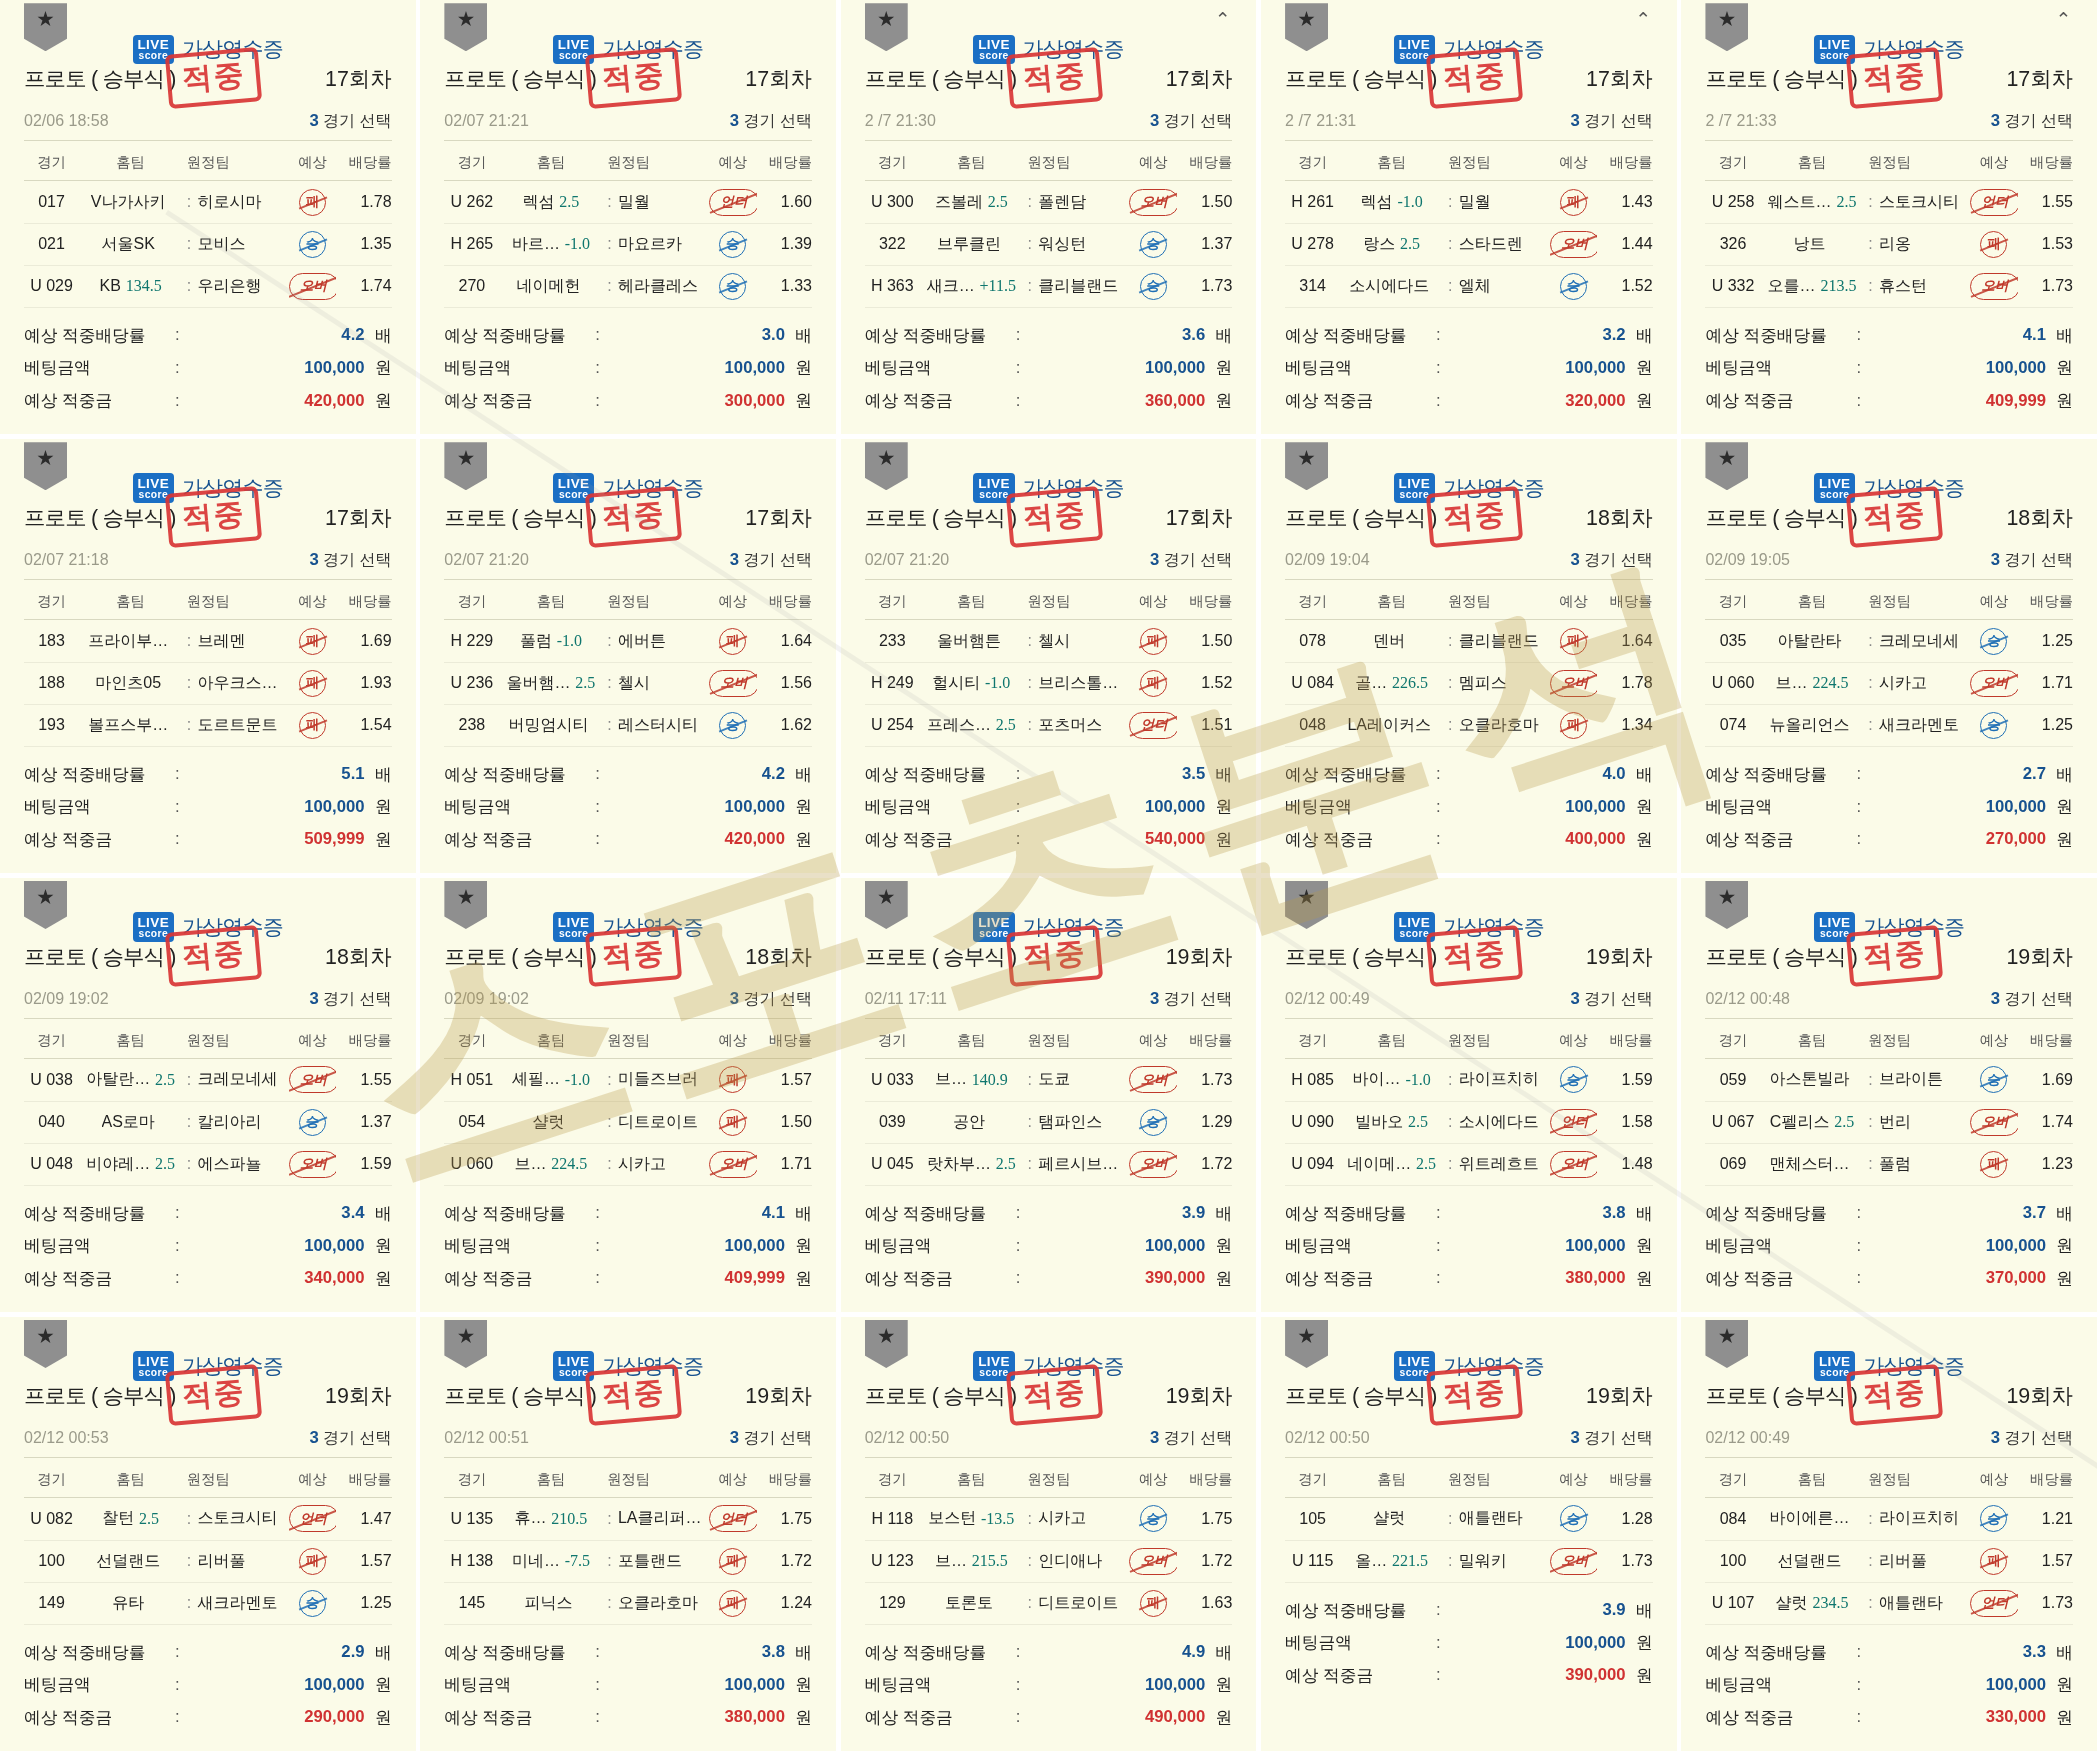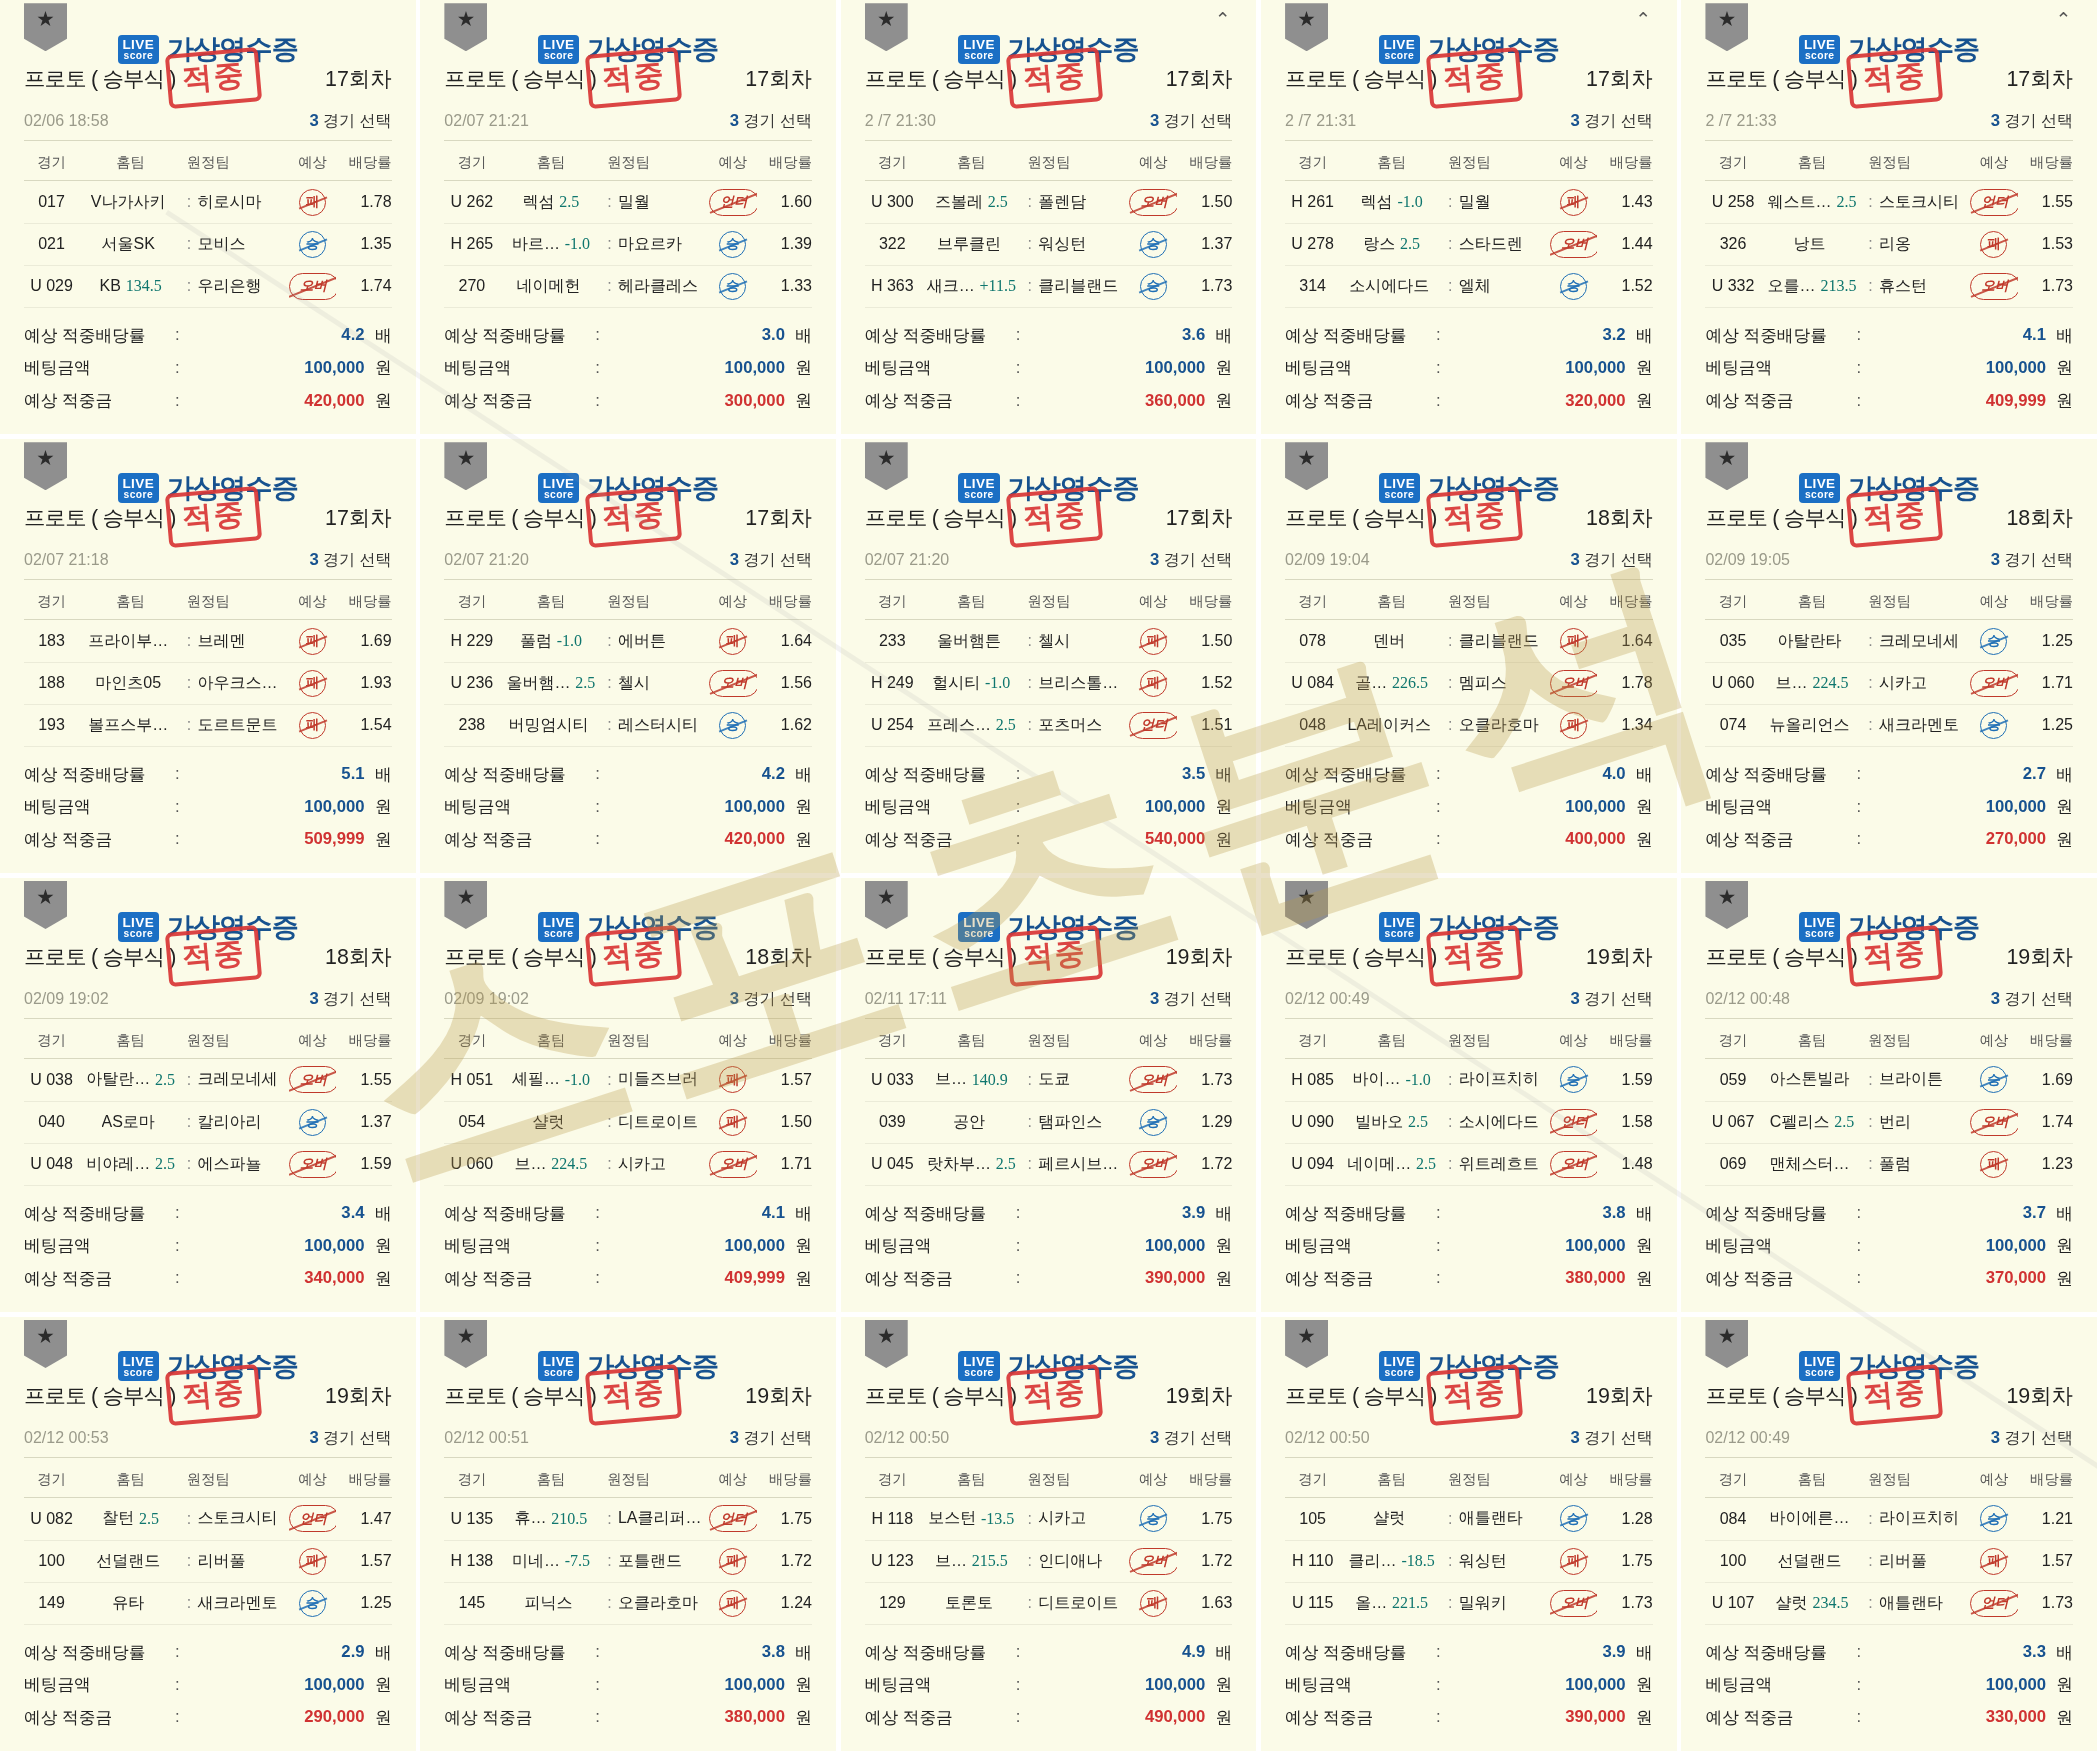--- a/index.html
+++ b/index.html
@@ -63,22 +63,22 @@
     background: #1b6fc4;
     color: #fff;
     border-radius: 4px;
     padding: 3.2px 4.8px 2.4px 4.8px;
     text-align: center;
     line-height: 1;
   }
   .livescore .l1 { font-size: 13.5px; font-weight: bold; letter-spacing: 0.4px; }
   .livescore .l2 { font-size: 10.3px; font-weight: bold; letter-spacing: 0.4px; }
   .headtitle {
-    font-size: 27px;
-    font-weight: bold;
+    font-size: 21px;
+    font-weight: normal;
     color: #17528f;
     letter-spacing: -0.8px;
   }
   .collapse-icon {
     position: absolute;
     right: 1.6px; top: 4.8px;
     font-size: 19px;
     color: #555;
   }
   
@@ -2465,39 +2465,20 @@
             <span class="colon">:</span>
             <span>애틀랜타</span>
           </span>
         </td>
         <td class="c-pick">
           <span class="pick win">승</span>
         </td>
         <td class="c-odds">1.28</td>
       </tr>
       <tr>
-        <td class="c-no">H 110</td>
-        <td class="c-home">
-          <span class="homecell">
-            <span class="hname">클리…</span>
-            <span class="line">-18.5</span>
-          </span>
-        </td>
-        <td class="c-away">
-          <span class="awaycell">
-            <span class="colon">:</span>
-            <span>워싱턴</span>
-          </span>
-        </td>
-        <td class="c-pick">
-          <span class="pick">패</span>
-        </td>
-        <td class="c-odds">1.75</td>
-      </tr>
-      <tr>
         <td class="c-no">U 115</td>
         <td class="c-home">
           <span class="homecell">
             <span class="hname">올…</span>
             <span class="line">221.5</span>
           </span>
         </td>
         <td class="c-away">
           <span class="awaycell">
             <span class="colon">:</span>

